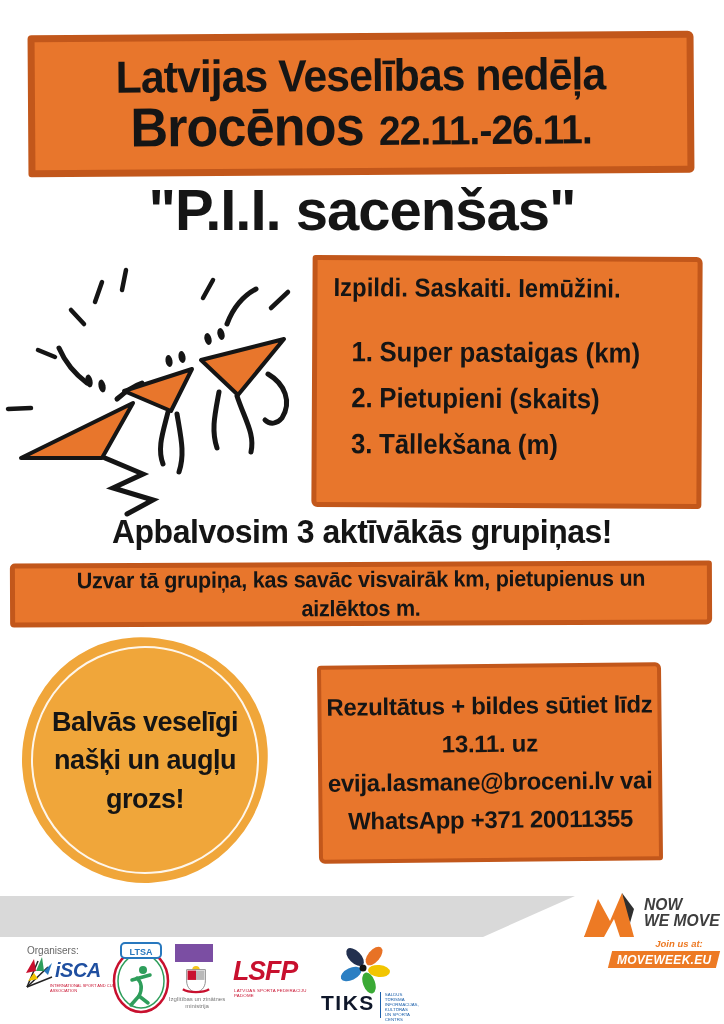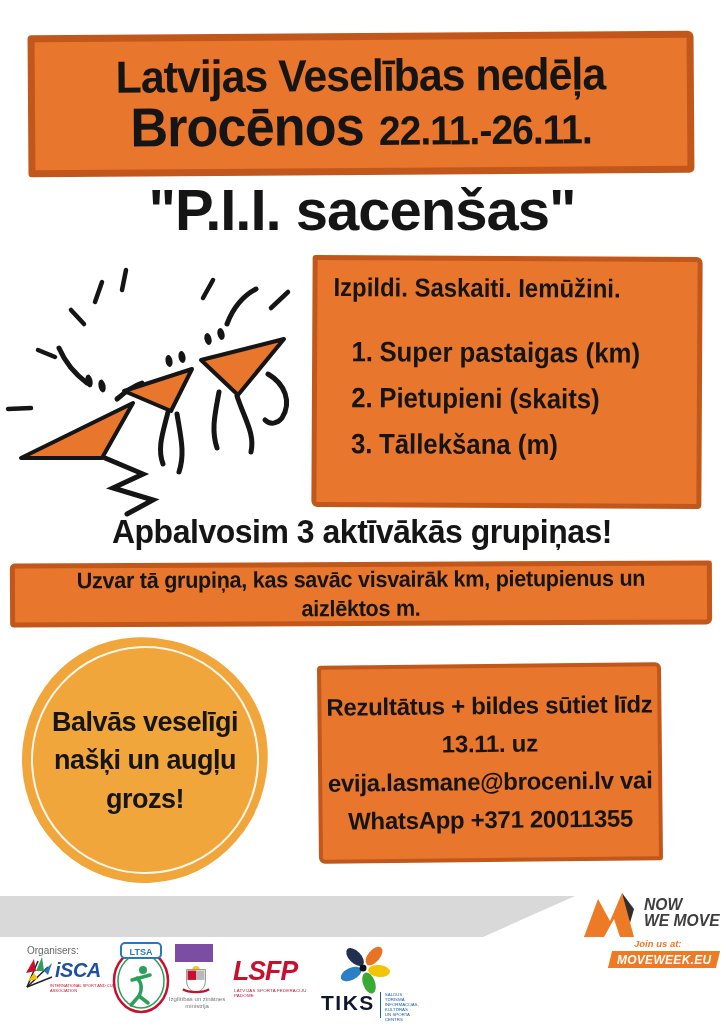--- a/index.html
+++ b/index.html
@@ -72,21 +72,21 @@
     background:#E8762C;border:4px solid #C2571B;border-radius:4px 6px 3px 6px;
     transform:rotate(-0.6deg);
     display:flex;align-items:center;justify-content:center;
   }
   .contact-text{font-size:24px;font-weight:bold;line-height:38px;width:332px;letter-spacing:-0.3px;}
 
   
   .gray-bar{left:0;top:896px;width:575px;height:41px;background:#D9D9D9;
     clip-path:polygon(0 0,100% 0,84% 100%,0 100%);}
   .nwm-text{left:644px;top:897px;font-size:17px;line-height:16px;font-weight:bold;font-style:italic;color:#3E3E3E;transform:scaleX(.92);transform-origin:left top;white-space:nowrap;}
-  .nwm-join{left:634px;top:938px;width:90px;text-align:left;font-size:9.5px;font-weight:bold;font-style:italic;color:#ED7A24;}
+  .nwm-join{left:634px;top:938px;width:90px;text-align:center;font-size:9.5px;font-weight:bold;font-style:italic;color:#ED7A24;}
   .nwm-badge{left:610px;top:951px;width:108px;height:17px;background:#ED7A24;transform:skewX(-14deg);
     display:flex;align-items:center;justify-content:center;}
   .nwm-badge span{transform:skewX(14deg);color:#fff;font-size:12px;font-weight:bold;font-style:italic;letter-spacing:0.3px;}
 
   .org-label{left:27px;top:945px;font-size:10px;color:#666;}
   .isca-name{left:55px;top:958px;font-size:21px;font-weight:bold;font-style:italic;color:#1F4FA0;letter-spacing:-0.5px;transform:scaleX(.95);transform-origin:left top;}
   .isca-sub{left:50px;top:984px;width:78px;font-size:4px;color:#C8102E;line-height:4.5px;}
   .ltsa-label{font:bold 9px "Liberation Sans",sans-serif;}
   .min-caption{left:166px;top:996px;width:62px;text-align:center;font-size:6px;line-height:7px;color:#777;}
   .lsfp-name{left:233px;top:955px;font-size:28px;font-weight:bold;font-style:italic;color:#C8102E;letter-spacing:-1px;transform:scaleX(.95);transform-origin:left top;}

